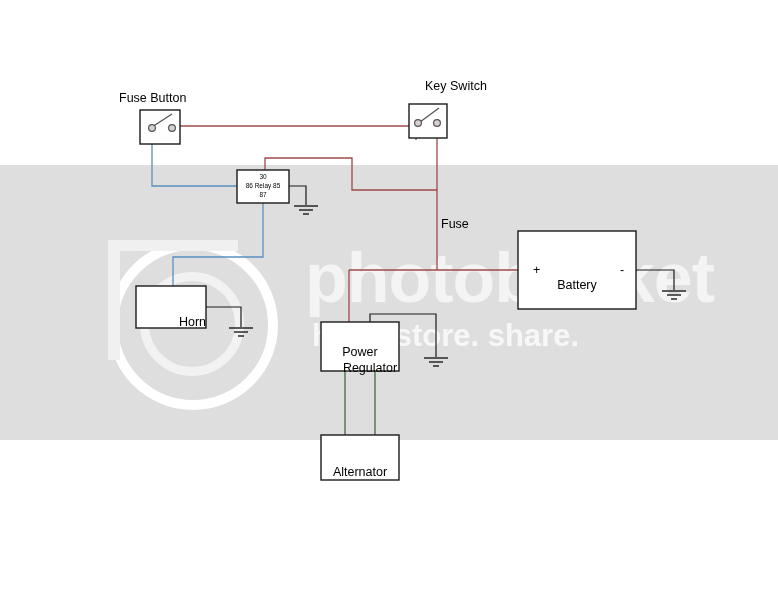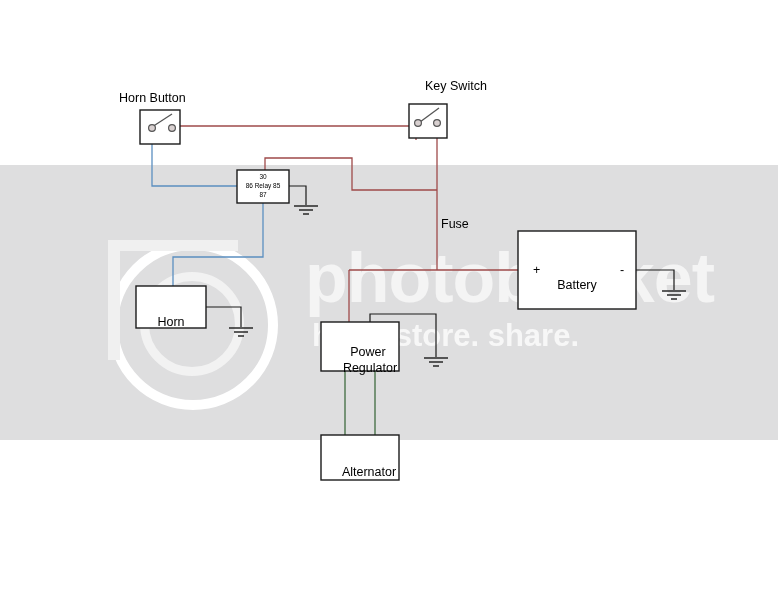--- a/index.html
+++ b/index.html
@@ -160,34 +160,34 @@
 
     <rect x="136" y="286" width="70" height="42" fill="#ffffff" stroke="#1a1a1a" stroke-width="1.4"></rect>
 
     <rect x="518" y="231" width="118" height="78" fill="#ffffff" stroke="#1a1a1a" stroke-width="1.4"></rect>
 
     <rect x="321" y="322" width="78" height="49" fill="#ffffff" stroke="#1a1a1a" stroke-width="1.4"></rect>
 
     <rect x="321" y="435" width="78" height="45" fill="#ffffff" stroke="#1a1a1a" stroke-width="1.4"></rect>
   </svg>
 
-  <div class="lbl lbl-title" style="left:119px; top:91px;">Horn Button</div>
+  <div class="lbl lbl-title" style="left:119px; top:91px;">Fuse Button</div>
 
   <div class="lbl lbl-title" style="left:393px; top:79px;margin-left:32px;">Key Switch</div>
 
   <div class="lbl lbl-title" style="left:441px; top:217px;">Fuse</div>
 
   <div class="lbl lbl-relay" style="left:237px; top:173px; width:52px;">30</div>
   <div class="lbl lbl-relay" style="left:237px; top:182px; width:52px;">86 Relay 85</div>
   <div class="lbl lbl-relay" style="left:237px; top:191px; width:52px;">87</div>
 
-  <div class="lbl lbl-box" style="left:136px; top:300px; width:70px;">Horn</div>
+  <div class="lbl lbl-box" style="left:136px; top:300px; width:70px;text-align:right;">Horn</div>
 
   <div class="lbl lbl-pol" style="left:533px; top:263px;">+</div>
   <div class="lbl lbl-box" style="left:518px; top:263px; width:118px;">Battery</div>
   <div class="lbl lbl-pol" style="left:620px; top:263px;">-</div>
 
-  <div class="lbl lbl-box" style="left:321px; top:330px; width:78px;padding-left:8px;">Power</div>
+  <div class="lbl lbl-box" style="left:321px; top:330px; width:78px;">Power</div>
   <div class="lbl lbl-box" style="left:321px; top:346px; width:98px;">Regulator</div>
 
-  <div class="lbl lbl-box" style="left:321px; top:450px; width:78px;padding-left:9px;">Alternator</div>
+  <div class="lbl lbl-box" style="left:321px; top:450px; width:78px;">Alternator</div>
 
 </div>
 
 </body></html>

